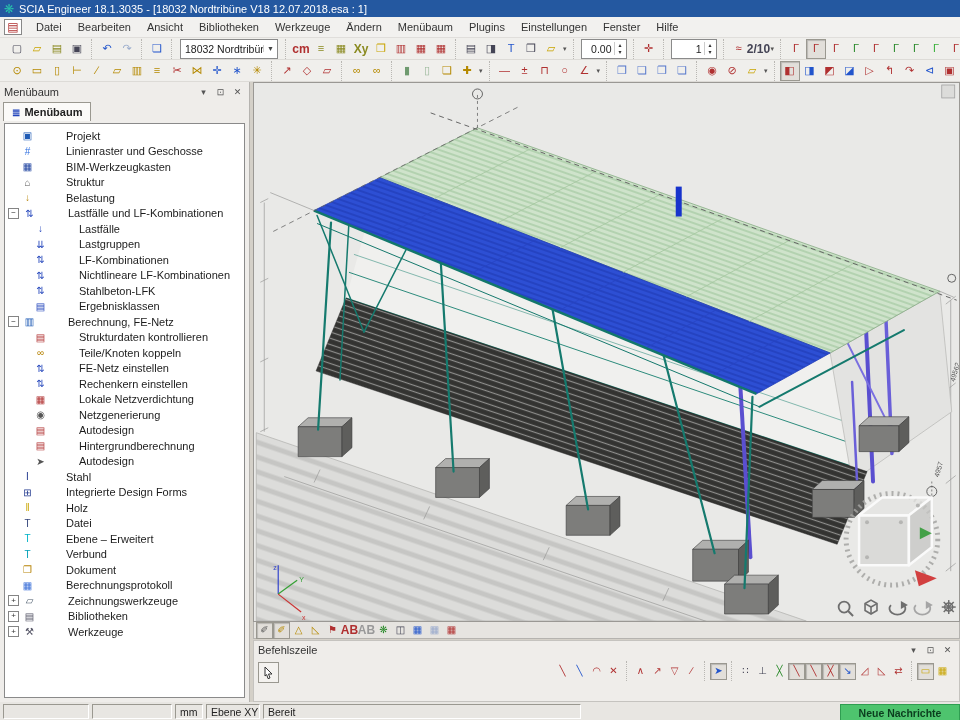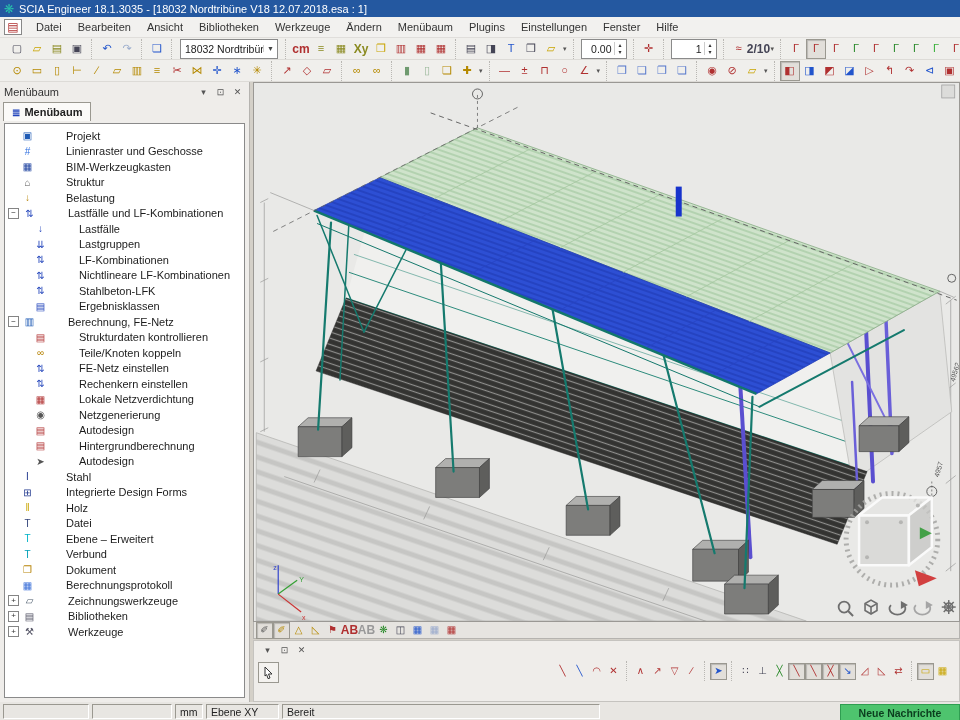--- a/index.html
+++ b/index.html
@@ -597,20 +597,21 @@
     <span class="tbi small txt" style="color: rgb(153, 153, 153);">AB</span>
     <span class="tbi small" style="color: rgb(42, 138, 42);">❋</span>
     <span class="tbi small" style="color: rgb(68, 68, 85);">◫</span>
     <span class="tbi small" style="color: rgb(34, 85, 204);">▦</span>
     <span class="tbi small" style="color: rgb(153, 170, 204);">▦</span>
     <span class="tbi small" style="color: rgb(176, 48, 48);">▦</span>
   </div>
 
 <div id="cmd-panel">
   <div id="cmd-header">
+    <span class="ph-title">Befehlszeile</span>
     <span id="cmd-btns"><span class="ph-btn">▾</span><span class="ph-btn">⊡</span><span class="ph-btn">✕</span></span>
   </div>
   <div id="cursor-btn">
     <svg width="11" height="13" viewBox="0 0 11 13">
       <path d="M2,1 L9,8 L5.5,8 L7,12 L5,12.6 L3.7,8.6 L2,10 Z" fill="#fff" stroke="#333" stroke-width="1"></path>
     </svg>
   </div>
   <div id="snapbar">
       <div class="tbgroup">
         <span class="tbi small" style="color: rgb(176, 48, 48);">╲</span>
@@ -643,16 +644,16 @@
         <span class="tbi small pressed" style="color: rgb(200, 164, 0);">▭</span>
         <span class="tbi small" style="color: rgb(200, 164, 0);">▦</span>
       </div>
     </div>
 </div>
 
 <div id="statusbar">
     <div class="st-cell" style="width: 86px;"></div>
     <div class="st-cell" style="width: 80px;"></div>
     <div class="st-cell" style="width: 28px;">mm</div>
-    <div class="st-cell" style="width: 73px;">Ebene XY</div>
+    <div class="st-cell" style="width: 54px;">Ebene XY</div>
     <div class="st-cell" style="width: 318px;">Bereit</div>
   </div>
 <div id="st-badge">Neue Nachrichte</div>
 
 </body></html>

